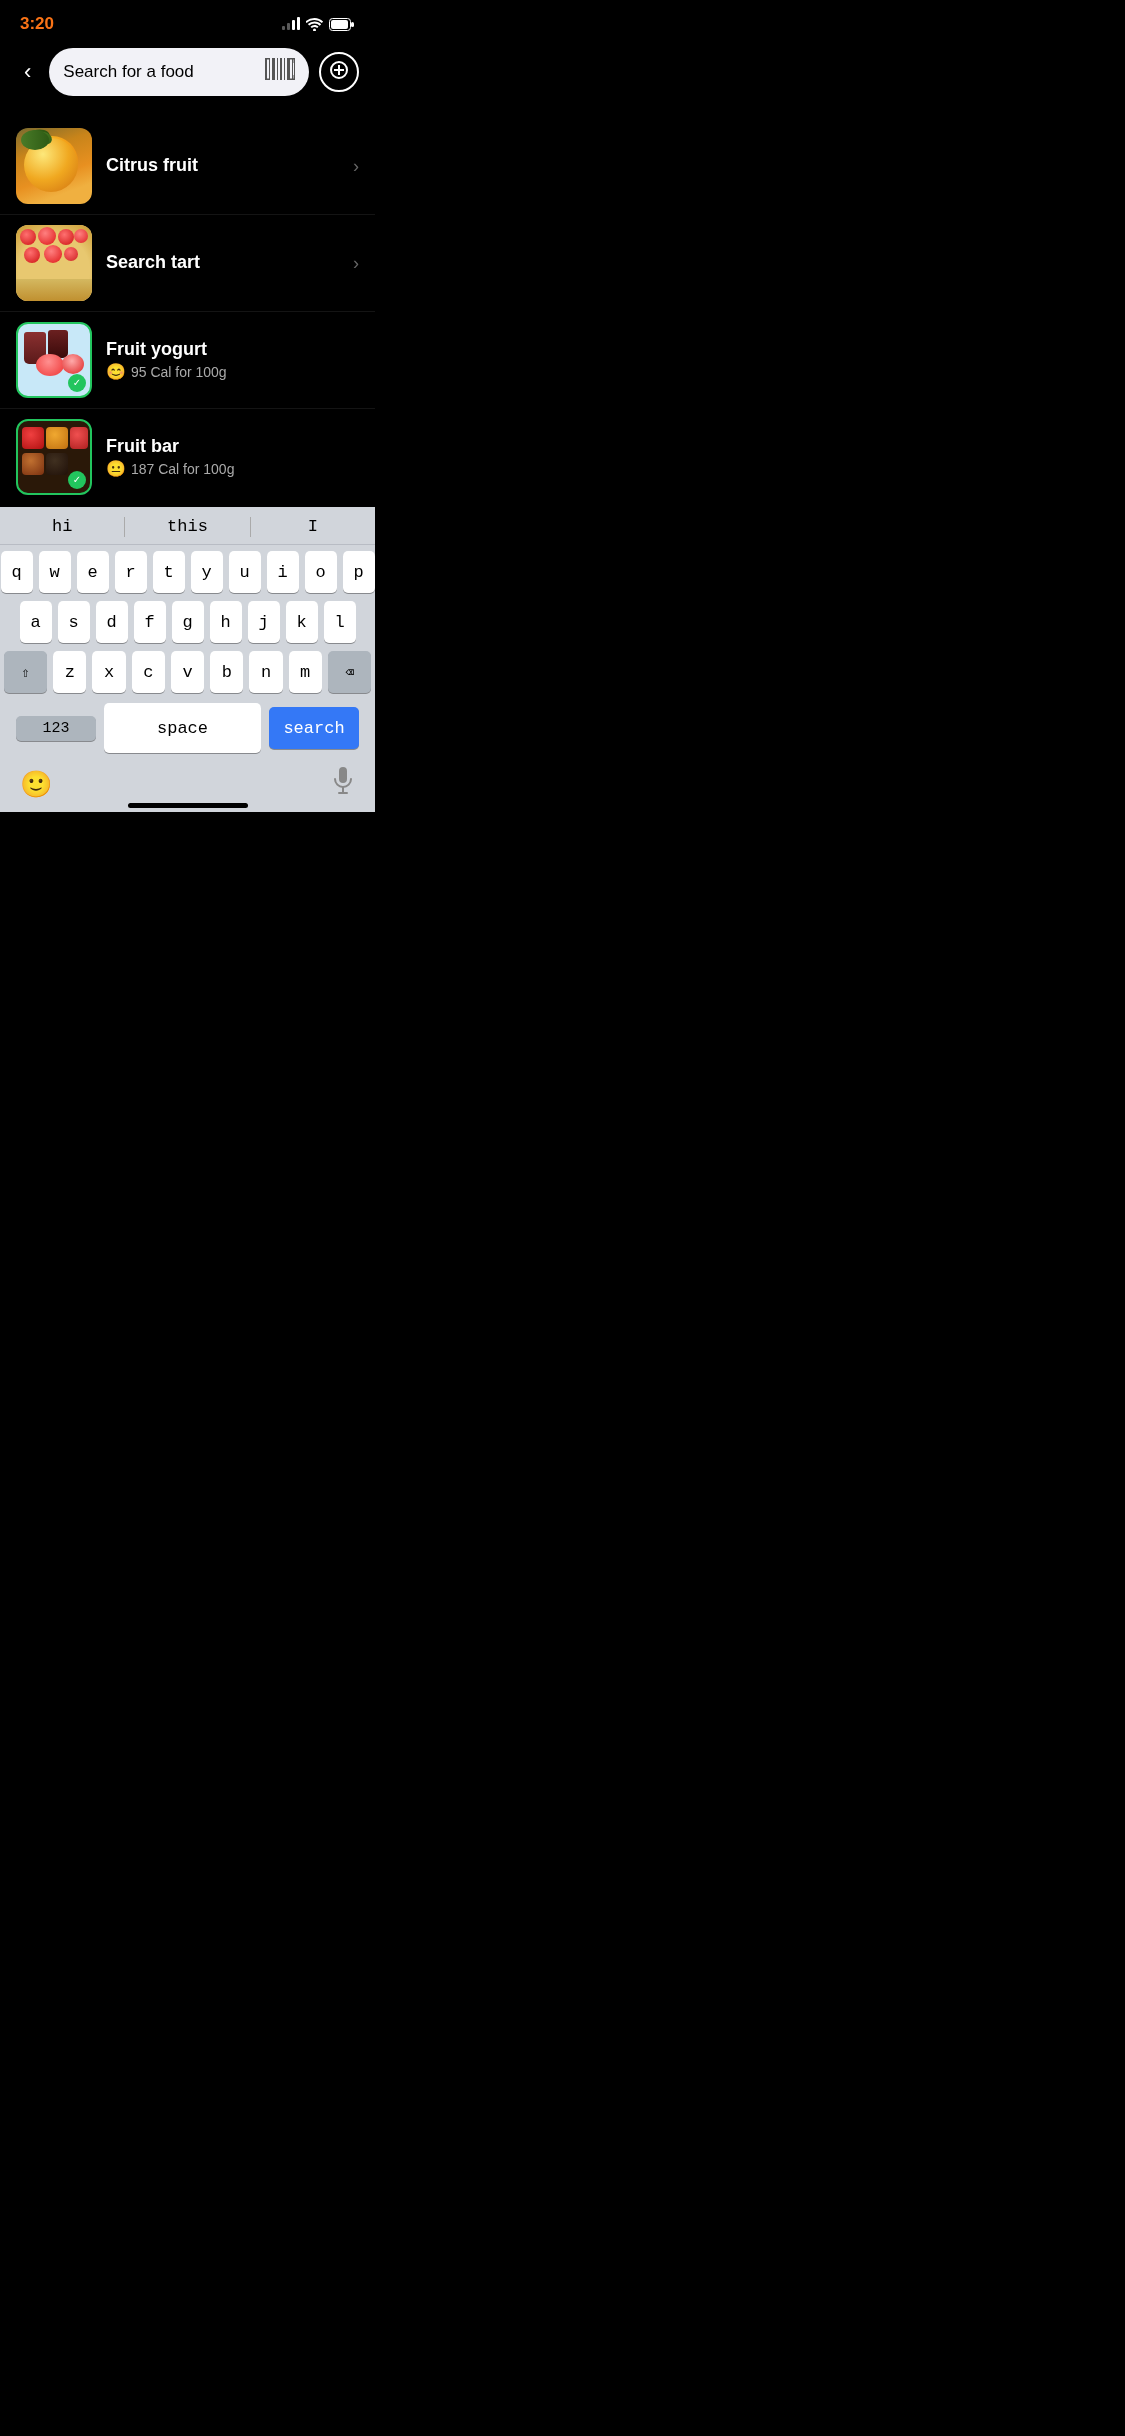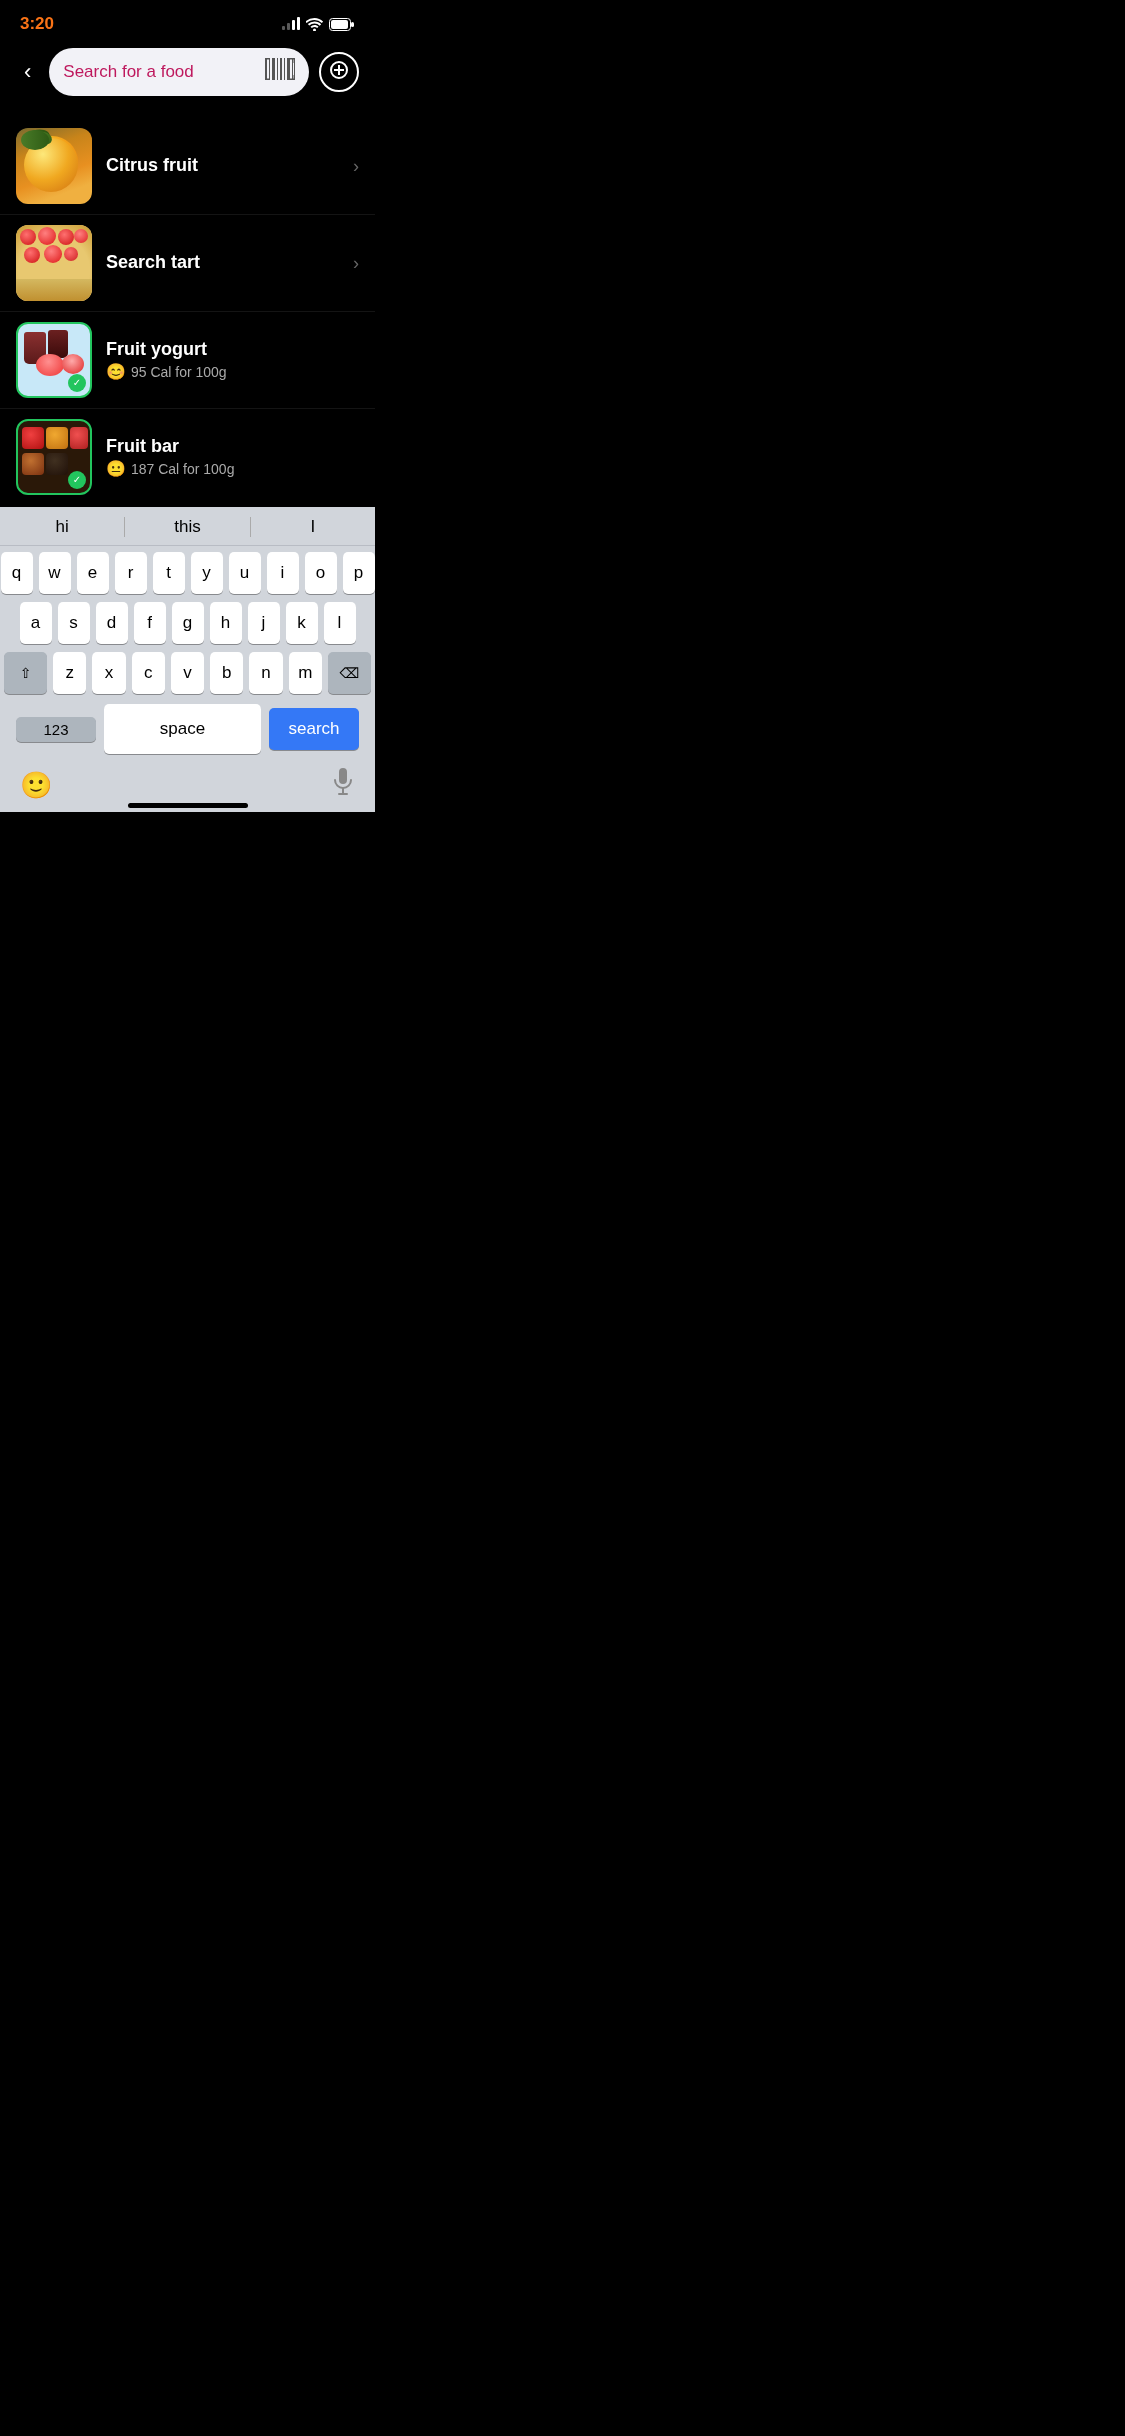--- a/index.html
+++ b/index.html
@@ -65,21 +65,21 @@
       flex: 1;
       background: #f2f2f7;
       border-radius: 28px;
       display: flex;
       align-items: center;
       padding: 10px 14px;
       gap: 8px;
     }
     .search-placeholder {
       flex: 1;
-      color: #be185d;
+      color: #000000;
       font-size: 17px;
     }
     .barcode-icon {
       color: #555;
       font-size: 22px;
     }
     .add-btn {
       width: 40px;
       height: 40px;
       border-radius: 50%;
@@ -158,20 +158,21 @@
       font-weight: 500;
     }
 
     
     .keyboard-area {
       background: #d1d5db;
       position: absolute;
       bottom: 0;
       left: 0;
       right: 0;
+      font-family: Liberation Mono, monospace;
     }
     .predictive-bar {
       display: flex;
       align-items: center;
       padding: 8px 0 6px;
       border-bottom: 1px solid #b8bcc4;
     }
     .predictive-word {
       flex: 1;
       text-align: center;

